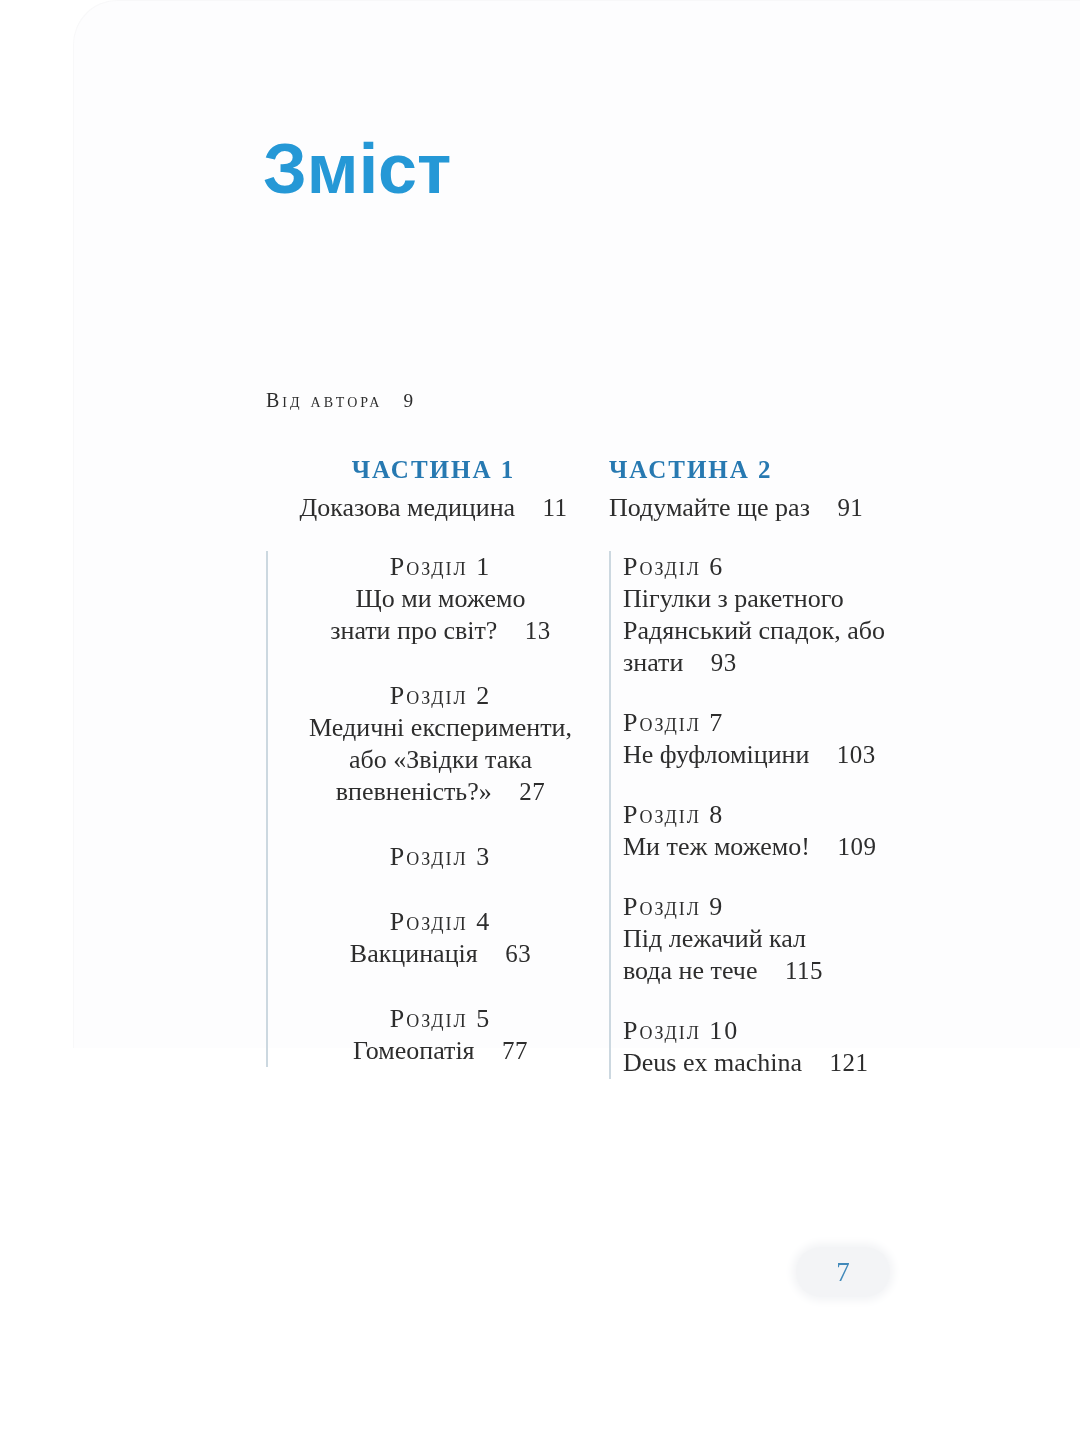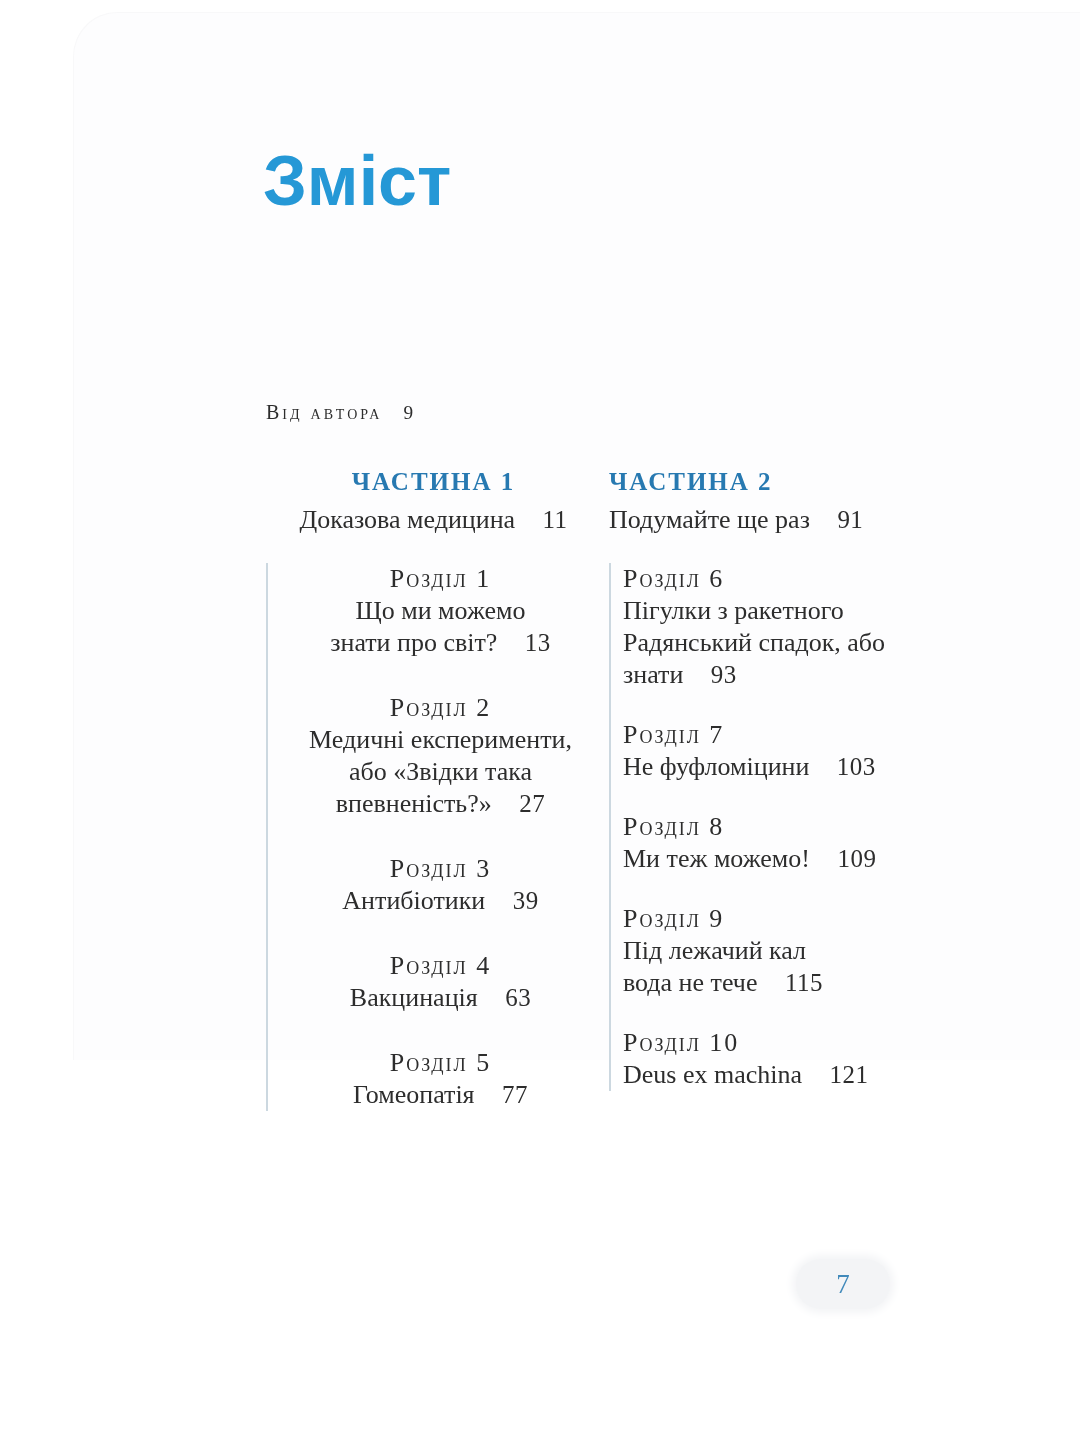--- a/index.html
+++ b/index.html
@@ -16,21 +16,21 @@
     width: 1080px; height: 1440px;
     background: #ffffff;
     font-family: "Liberation Serif", serif;
     color: var(--text-color);
     overflow: hidden;
   }
   .stage { position: relative; width: 1080px; height: 1440px; }
 
   .page {
     position: absolute;
-    left: 73px; top: 12px; width: 1007px; height: 1048px;
+    left: 73px; top: 0; width: 1007px; height: 1048px;
     background: var(--page-bg);
     border-top-left-radius: 44px;
     box-shadow: inset 1px 1px 0 rgba(0,0,0,0.02);
   }
 
   .book-title {
     position: absolute;
     left: 190px; top: 131px;
     font-family: "Liberation Sans", sans-serif;
     font-weight: bold;
@@ -141,23 +141,20 @@
           <div class="ch-heading">Розділ 2</div>
           <div class="ch-line">Медичні експерименти,</div>
           <div class="ch-line">або «Звідки така</div>
           <div class="ch-line">
             <span>впевненість?»</span><span class="pg">27</span>
           </div>
         </div>
 
         <div class="chapter">
           <div class="ch-heading">Розділ 3</div>
-          <div class="ch-line">
-            <span>Антибіотики</span><span class="pg">39</span>
-          </div>
         </div>
 
         <div class="chapter">
           <div class="ch-heading">Розділ 4</div>
           <div class="ch-line">
             <span>Вакцинація</span><span class="pg">63</span>
           </div>
         </div>
 
         <div class="chapter">

